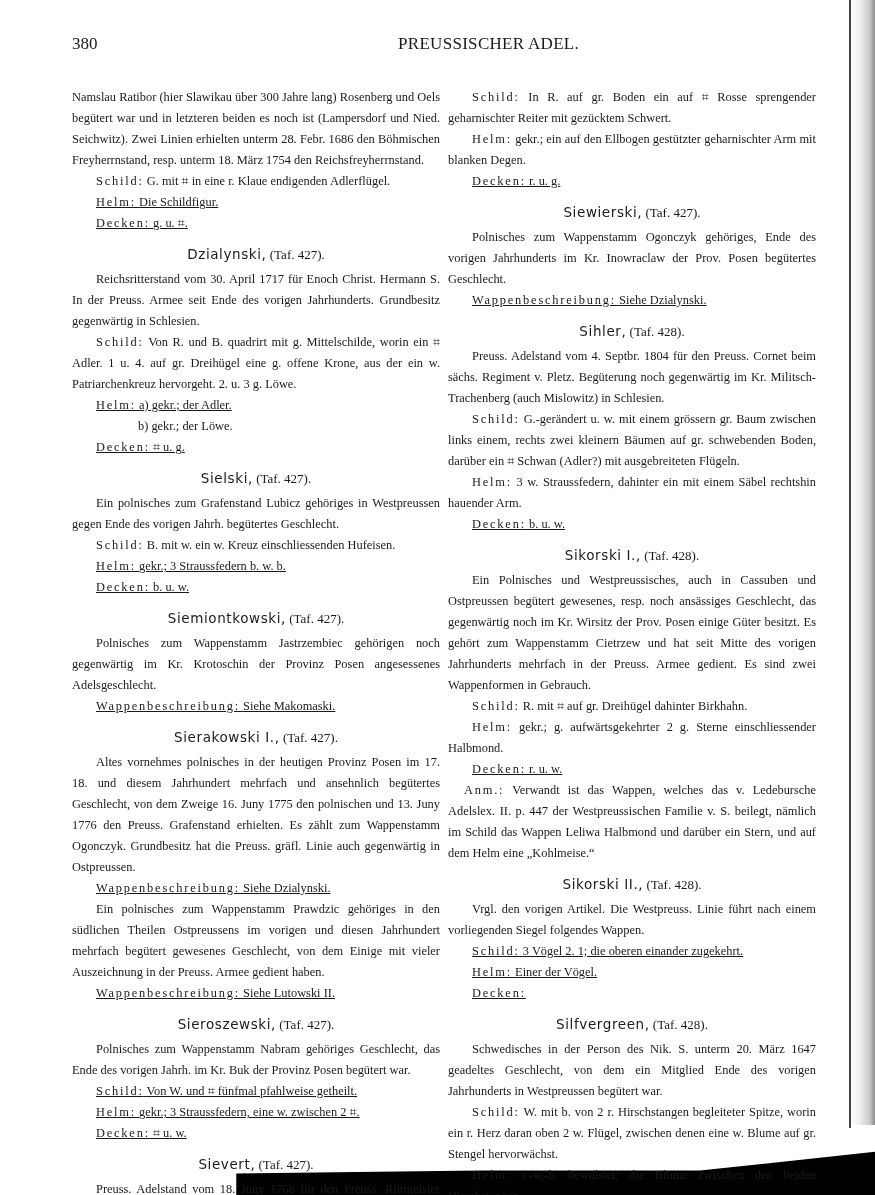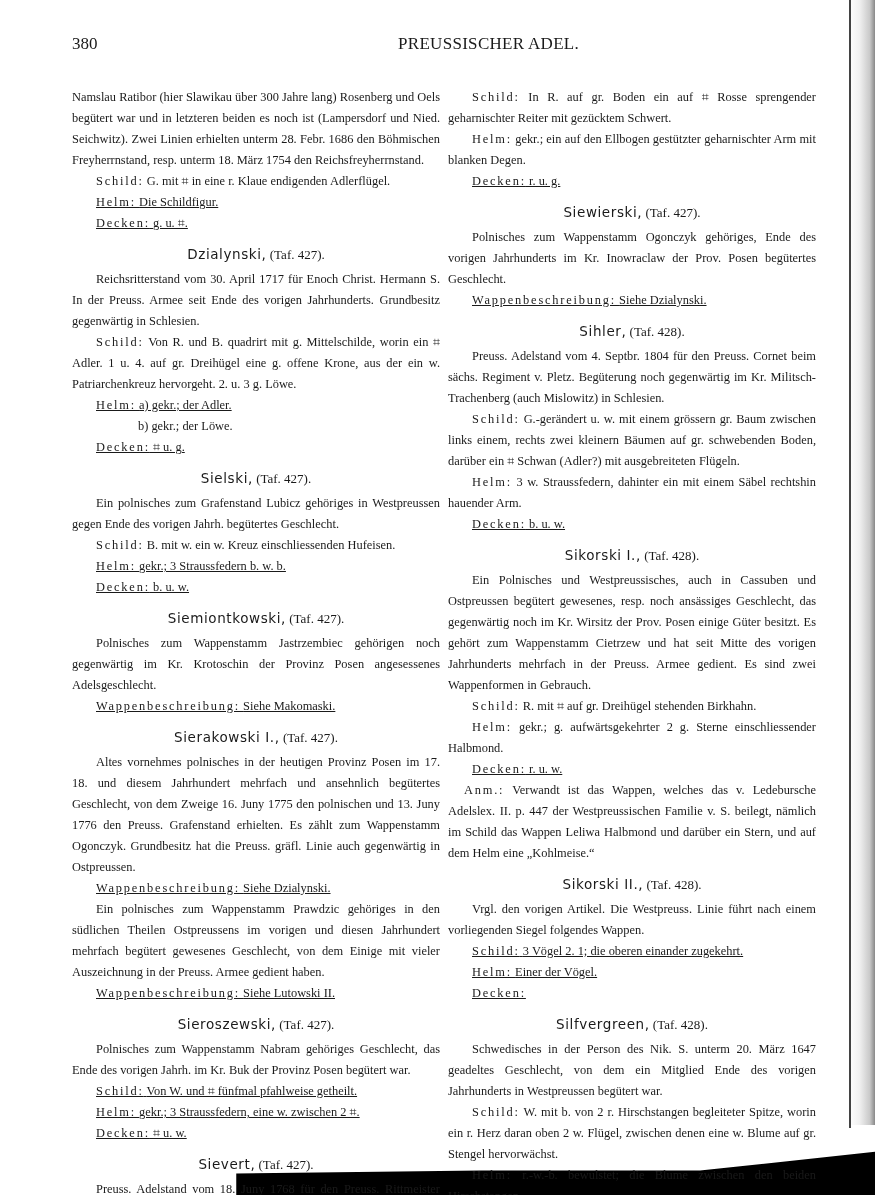--- a/index.html
+++ b/index.html
@@ -131,21 +131,21 @@
     <h3><span class="name">Sihler,</span> <span>(Taf. 428).</span></h3>
     <p class="p indent">Preuss. Adelstand vom 4. Septbr. 1804 für den Preuss. Cornet beim sächs. Regiment v. Pletz. Begüterung noch gegenwärtig im Kr. Militsch-Trachenberg (auch Mislowitz) in Schlesien.</p>
     <p class="p indent"><span class="sp">Schild:</span> <span>G.-gerändert u. w. mit einem grössern gr. Baum zwischen links einem, rechts zwei kleinern Bäumen auf gr. schwebenden Boden, darüber ein ⌗ Schwan (Adler?) mit ausgebreiteten Flügeln.</span></p>
     <p class="p indent"><span class="sp">Helm:</span> <span>3 w. Straussfedern, dahinter ein mit einem Säbel rechtshin hauender Arm.</span></p>
     <p class="p sub"><span class="sp">Decken:</span> <span>b. u. w.</span></p>
   </div>
 
   <div>
     <h3><span class="name">Sikorski I.,</span> <span>(Taf. 428).</span></h3>
     <p class="p indent">Ein Polnisches und Westpreussisches, auch in Cassuben und Ostpreussen begütert gewesenes, resp. noch ansässiges Geschlecht, das gegenwärtig noch im Kr. Wirsitz der Prov. Posen einige Güter besitzt. Es gehört zum Wappenstamm Cietrzew und hat seit Mitte des vorigen Jahrhunderts mehrfach in der Preuss. Armee gedient. Es sind zwei Wappenformen in Gebrauch.</p>
-    <p class="p indent"><span class="sp">Schild:</span> <span>R. mit ⌗ auf gr. Dreihügel stehenden Birkhahn.</span></p>
+    <p class="p indent"><span class="sp">Schild:</span> <span>R. mit ⌗ auf gr. Dreihügel dahinter Birkhahn.</span></p>
     <p class="p indent"><span class="sp">Helm:</span> <span>gekr.; g. aufwärtsgekehrter 2 g. Sterne einschliessender Halbmond.</span></p>
     <p class="p sub"><span class="sp">Decken:</span> <span>r. u. w.</span></p>
     <p class="p" style="text-indent:16px"><span class="sp">Anm.:</span> <span>Verwandt ist das Wappen, welches das v. Ledebursche Adelslex. II. p. 447 der Westpreussischen Familie v. S. beilegt, nämlich im Schild das Wappen Leliwa Halbmond und darüber ein Stern, und auf dem Helm eine „Kohlmeise.“</span></p>
   </div>
 
   <div>
     <h3><span class="name">Sikorski II.,</span> <span>(Taf. 428).</span></h3>
     <p class="p indent">Vrgl. den vorigen Artikel. Die Westpreuss. Linie führt nach einem vorliegenden Siegel folgendes Wappen.</p>
     <p class="p sub"><span class="sp">Schild:</span> <span>3 Vögel 2. 1; die oberen einander zugekehrt.</span></p>
     <p class="p sub"><span class="sp">Helm:</span> <span>Einer der Vögel.</span></p>

